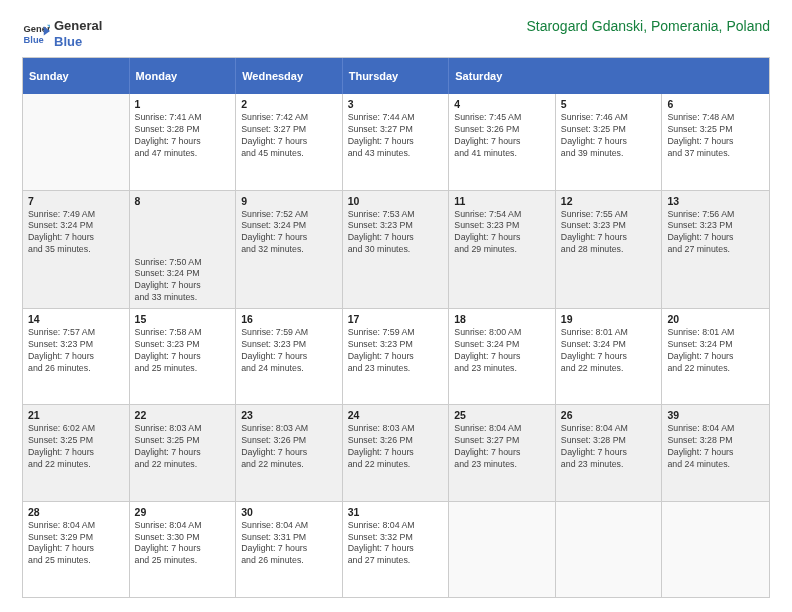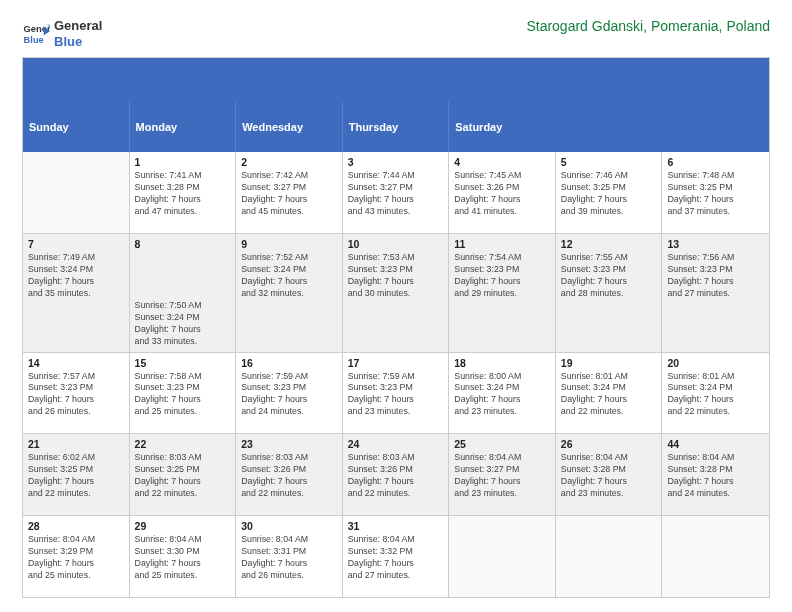--- a/index.html
+++ b/index.html
@@ -61,24 +61,23 @@
     }
     .cal-header {
       display: grid;
       grid-template-columns: repeat(7, 1fr);
       background: #3f6bbf;
     }
     .cal-header-cell {
       color: #fff;
       font-size: 11px;
       font-weight: bold;
-      padding: 19px 6px;
+      padding: 12px 6px;
       border-right: 1px solid #5a80cc;
       text-align: left;
-      margin-top: 44px;
     }
     .cal-header-cell:last-child { border-right: none; }
     .cal-body {
       flex: 1;
       display: flex;
       flex-direction: column;
     }
     .cal-row {
       display: grid;
       grid-template-columns: repeat(7, 1fr);
@@ -325,21 +324,21 @@
 and 23 minutes.</div>
           </div>
           <div class="cal-cell shaded">
             <div class="day-num">26</div>
             <div class="day-info" style="white-space: pre-line;">Sunrise: 8:04 AM
 Sunset: 3:28 PM
 Daylight: 7 hours
 and 23 minutes.</div>
           </div>
           <div class="cal-cell shaded">
-            <div class="day-num">44</div>
+            <div class="day-num">39</div>
             <div class="day-info" style="white-space: pre-line;">Sunrise: 8:04 AM
 Sunset: 3:28 PM
 Daylight: 7 hours
 and 24 minutes.</div>
           </div>
         </div>
         <div class="cal-row">
           <div class="cal-cell">
             <div class="day-num">28</div>
             <div class="day-info" style="white-space: pre-line;">Sunrise: 8:04 AM

